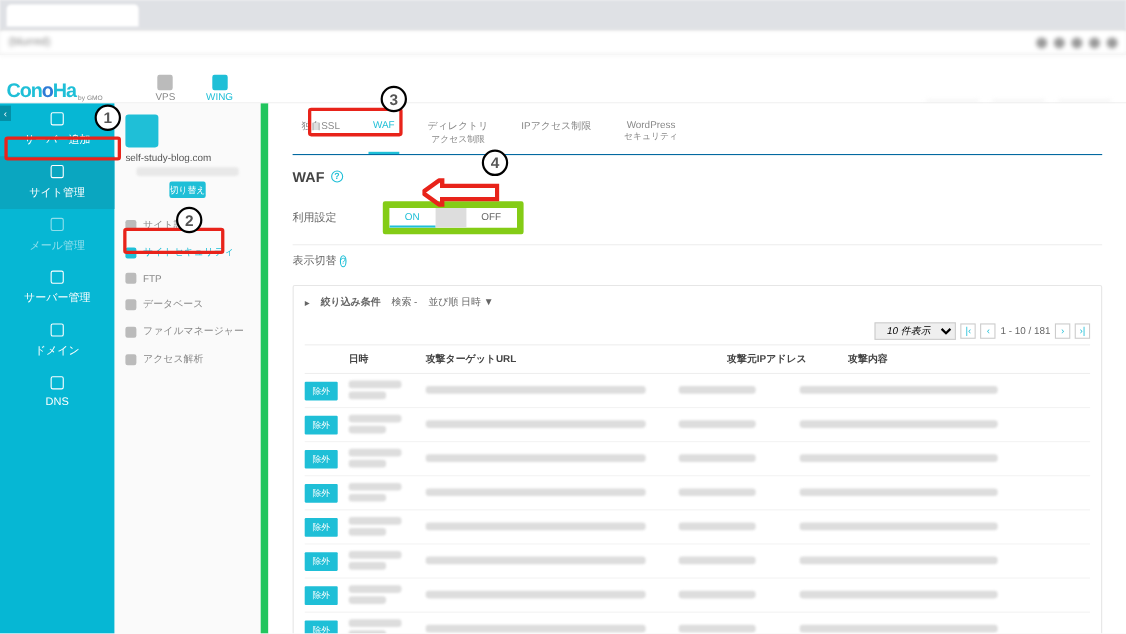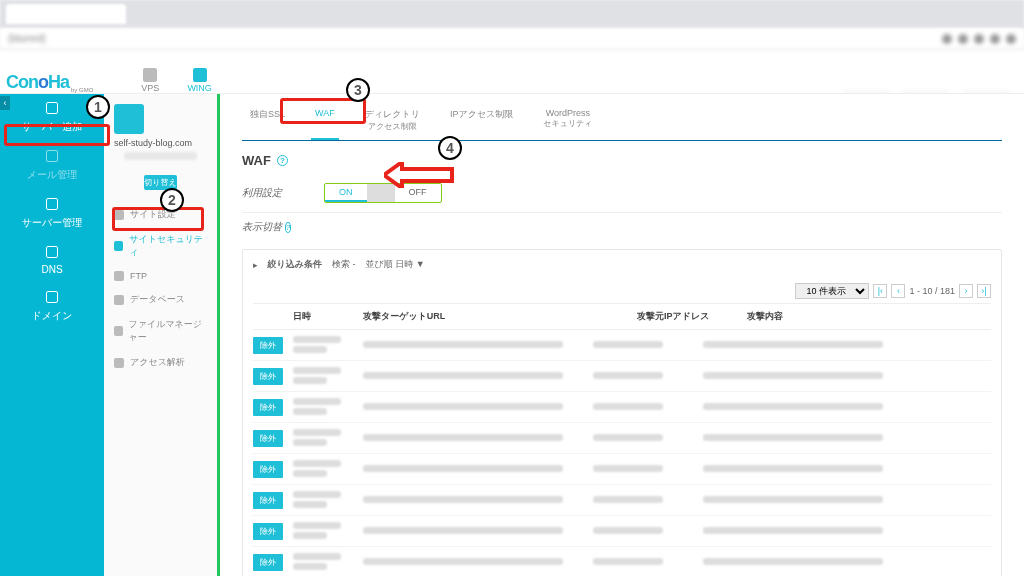--- a/index.html
+++ b/index.html
@@ -29,53 +29,53 @@
   .layout { display:flex; height:calc(576px - 28px - 22px - 44px); }
 
   
   .vnav { width:104px; background:#06b7d4; color:#fff; display:flex; flex-direction:column; position:relative;}
   .vnav-item { display:flex; align-items:center; gap:6px; padding:8px 10px; font-size:10px; cursor:pointer; position:relative;flex-direction:column;}
   .vnav-item .vic { width:12px;height:12px; border:1.5px solid #fff; border-radius:2px;}
   .vnav-item.active { background:#0aa6c0;}
   .vnav .chev { position:absolute; left:0; top:2px; width:10px;height:14px;background:#048fa6; color:#fff; font-size:9px; line-height:14px; text-align:center;}
 
   
-  .subside { width:116px; background:#fafafa; border-right:3px solid #22c55e; padding:6px 0;}
+  .subside { width:140px; background:#fafafa; border-right:7px solid #22c55e; padding:6px 0;}
   .domain-box { padding:4px 10px 6px; }
   .domain-ic { width:30px;height:30px;background:#1fbfd7;border-radius:3px;margin-bottom:4px;}
   .domain-name { font-size:9px; color:#555;}
-  .switch-btn { display:block; margin:15px auto 4px; background:#1fbfd7;color:#fff;font-size:8px; padding:2px 0;border:none;border-radius:2px;}
+  .switch-btn { display:block; margin:5px auto 4px; background:#1fbfd7;color:#fff;font-size:8px; padding:2px 0;border:none;border-radius:2px;}
   .blurline { height:8px; background:#e8e8e8; border-radius:3px; margin:4px 10px; filter:blur(1px);}
   .submenu { padding:2px 0;}
   .sm-item { display:flex; align-items:center; gap:6px; padding:6px 10px; font-size:9px; color:#888; cursor:pointer;}
   .sm-item.active { color:#1fbfd7;}
   .sm-ic { width:10px;height:10px;background:#bbb;border-radius:2px;}
   .sm-item.active .sm-ic{ background:#1fbfd7;}
 
   
   .main { flex:1; background:#fff; padding:6px 22px 0; overflow:hidden; position:relative;}
   .tabs2 { display:flex; gap:22px; border-bottom:1px solid #0369a1; padding:0 4px 0; font-size:9px; color:#888;}
   .t2 { padding:8px 4px 8px; cursor:pointer; text-align:center;}
   .t2.active { color:#1fbfd7; border-bottom:2px solid #1fbfd7;}
   .t2 small{ display:block; font-size:8px;}
   h2.section { font-size:13px; font-weight:bold; color:#444; margin:12px 0 10px; display:flex; align-items:center; gap:6px;}
   .help { width:11px;height:11px;border:1px solid #1fbfd7;border-radius:50%;color:#1fbfd7;font-size:8px;line-height:10px;text-align:center;}
   .settings-row { display:flex; align-items:center; gap:28px; padding:5px 0; font-size:10px; color:#666;}
-  .settings-row .lbl{ width:54px;font-style:italic;}
-  .toggle { display:flex; border:1px solid #84cc16; border-radius:2px; overflow:hidden;}
+  .settings-row .lbl{ width:54px;}
+  .toggle { display:flex; border:6px solid #84cc16; border-radius:2px; overflow:hidden;}
   .toggle span{ padding:3px 14px; font-size:9px; cursor:pointer;}
   .toggle .on { color:#1fbfd7; border-bottom:2px solid #1fbfd7;}
   .toggle .sep { width:1px; background:#ddd;}
   hr{ border:none;border-top:1px solid #eee;margin:4px 0 2px;}
 
   
   .card{ border:1px solid #e6e6e6; border-radius:2px; margin-top:10px; padding:6px 10px 0;}
   .filters { font-size:9px; color:#666; padding:2px 0 8px; display:flex; gap:10px; align-items:center;}
   .pager { display:flex; justify-content:flex-end; align-items:center; gap:4px; font-size:9px; color:#666; padding:4px 0;}
-  .pager select{ font-size:9px; padding:1px 6px; border:1px solid #ccc;}
+  .pager select{ font-size:9px; padding:1px 6px; border:1px solid #ccc;font-style:italic;}
   .pgbtn{ width:14px;height:14px; border:1px solid #ccc; display:inline-flex;align-items:center;justify-content:center;color:#1fbfd7;font-size:9px;cursor:pointer;}
   .thead { display:flex; border-top:1px solid #eee; border-bottom:1px solid #eee; padding:6px 0; font-size:9px; color:#444; font-weight:bold;}
   .thead div:nth-child(1){width:40px;} .thead div:nth-child(2){width:70px;}
   .thead div:nth-child(3){width:230px;} .thead div:nth-child(4){width:110px;margin-left:44px;}
   .thead div:nth-child(5){flex:1;}
   .trow{ display:flex; align-items:center; padding:5px 0; border-bottom:1px solid #f3f3f3; font-size:9px;}
   .trow .op{ width:40px;} .trow .op button{ background:#1fbfd7;color:#fff;border:none;font-size:8px;padding:3px 7px;border-radius:1px;}
   .trow .c-date{width:70px;} .trow .c-url{width:230px;} .trow .c-ip{width:110px;} .trow .c-det{flex:1;}
   .blur-sm{ display:inline-block;height:7px;background:#ddd;border-radius:3px; filter:blur(1px);}
 
@@ -118,35 +118,39 @@
 </div>
 
 <div class="layout">
 
   <nav class="vnav">
     <span class="chev">‹</span>
     <div class="vnav-item">
         <span class="vic"></span>
         <span>サーバー追加</span>
       </div>
+    <div class="vnav-item active">
+        <span class="vic"></span>
+        <span>サイト管理</span>
+      </div>
     <div class="vnav-item" style="opacity:.55">
         <span class="vic"></span>
         <span>メール管理</span>
       </div>
     <div class="vnav-item">
         <span class="vic"></span>
         <span>サーバー管理</span>
       </div>
     <div class="vnav-item">
         <span class="vic"></span>
+        <span>ドメイン</span>
+      </div>
+    <div class="vnav-item">
+        <span class="vic"></span>
         <span>DNS</span>
-      </div>
-    <div class="vnav-item">
-        <span class="vic"></span>
-        <span>ドメイン</span>
       </div>
   </nav>
 
   <aside class="subside">
     <div class="domain-box">
       <div class="domain-ic"></div>
       <div class="domain-name">self-study-blog.com</div>
       <div class="blurline"></div>
       <button class="switch-btn">切り替え</button>
     </div>

